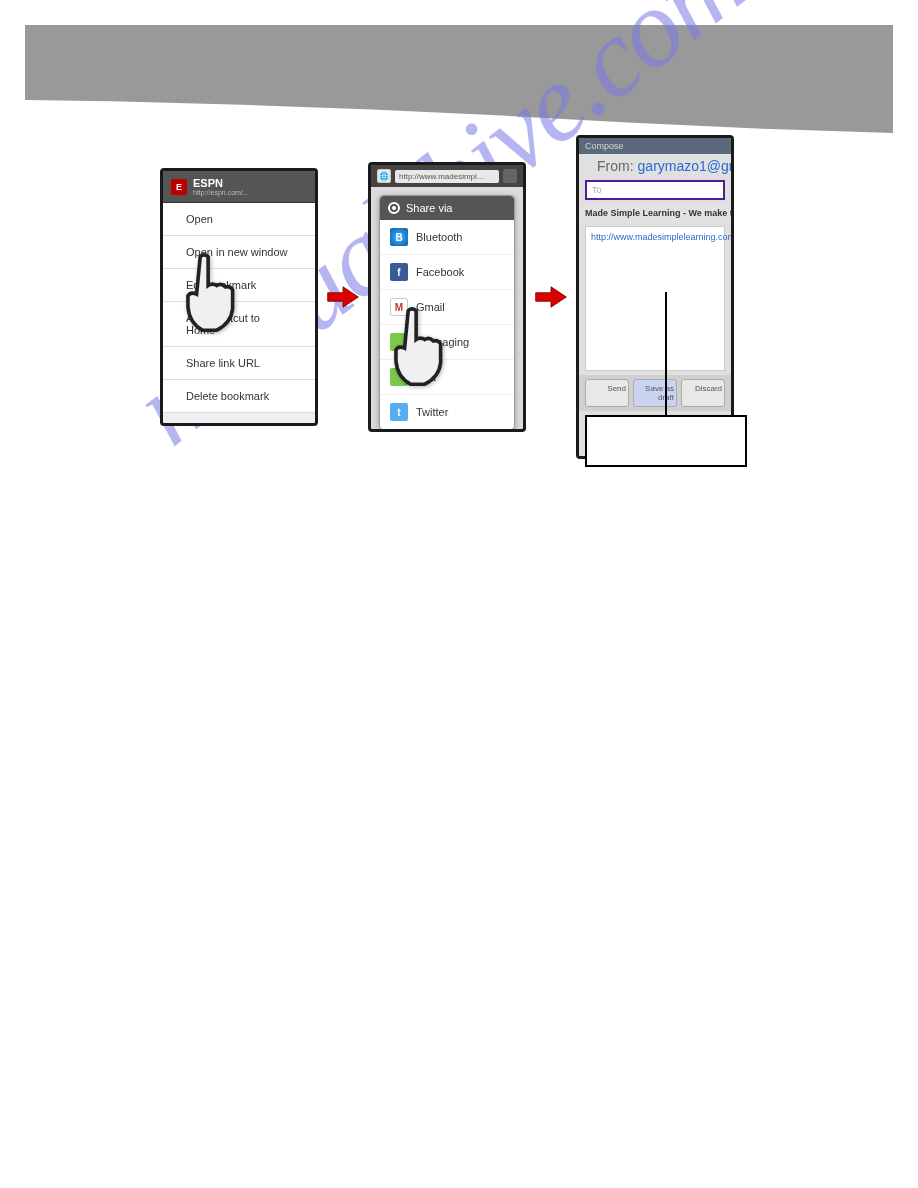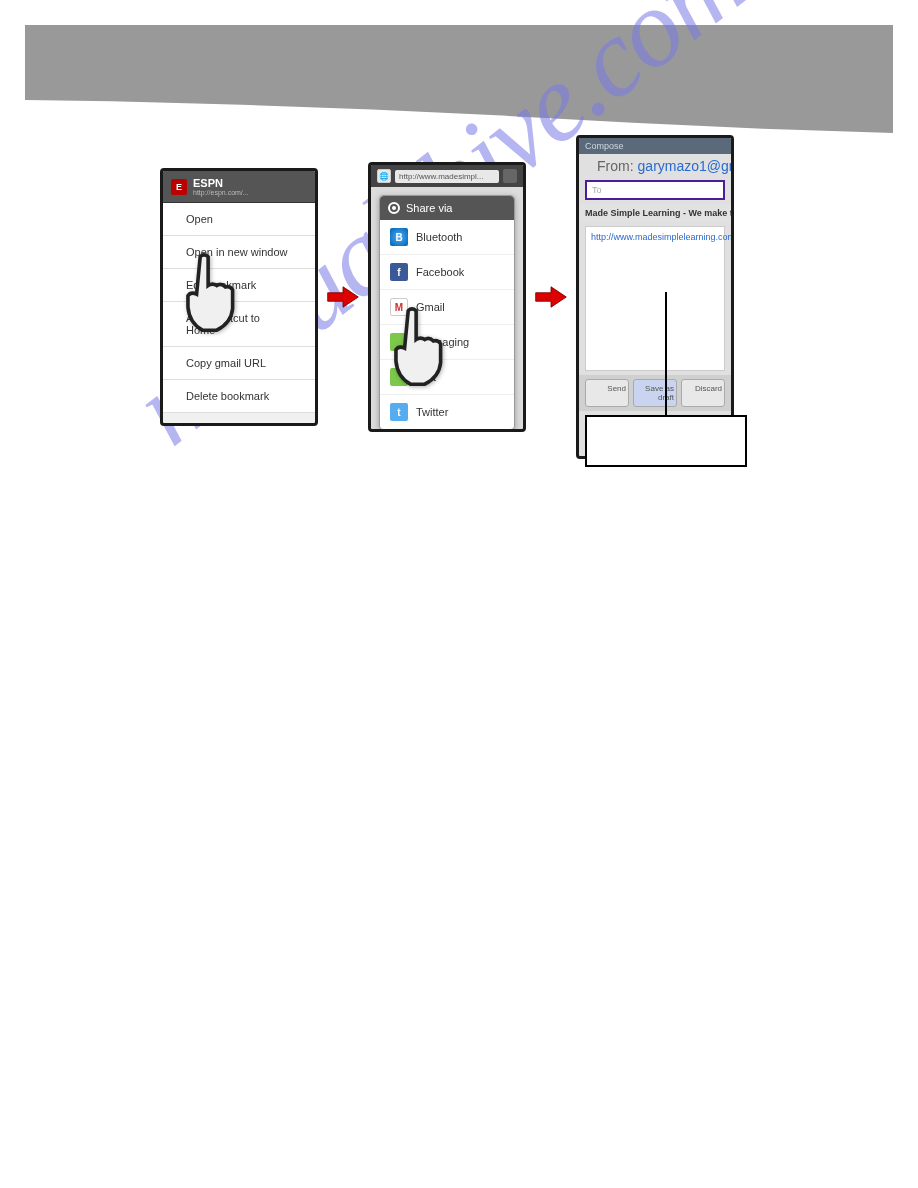--- a/index.html
+++ b/index.html
@@ -266,21 +266,21 @@
         <div>
           <div class="ph1-title">ESPN</div>
           <div class="ph1-sub">http://espn.com/...</div>
         </div>
       </div>
       <div class="menu-list">
         <div class="menu-item">Open</div>
         <div class="menu-item">Open in new window</div>
         <div class="menu-item">Edit bookmark</div>
         <div class="menu-item">Add shortcut to Home</div>
-        <div class="menu-item">Copy gmail URL</div>
+        <div class="menu-item">Share link URL</div>
         <div class="menu-item">Delete bookmark</div>
       </div>
       <div class="hand hand1">
         <svg viewBox="0 0 100 120">
             <path d="M35 8 Q40 3 46 8 L46 48 Q52 44 58 48 Q64 44 70 50 Q76 48 80 54 L80 80 Q78 100 58 110 L38 110 Q20 100 18 78 L18 62 Q22 56 30 60 L35 8 Z" fill="#f0f0f0" stroke="#222" stroke-width="5"></path>
           </svg>
       </div>
     </div>
   </div>
 

